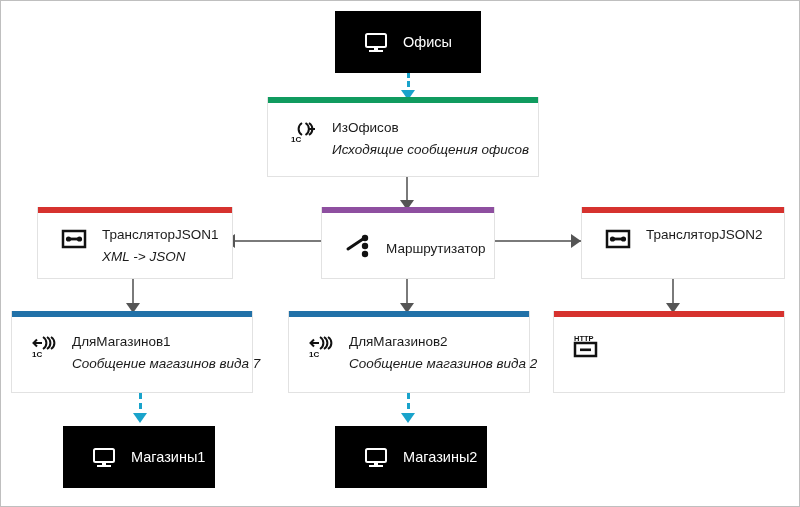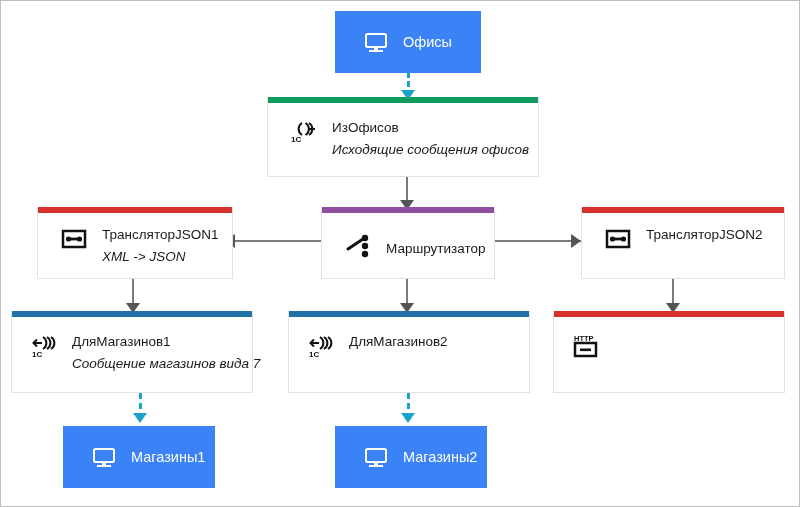--- a/index.html
+++ b/index.html
@@ -5,21 +5,21 @@
   html,body{margin:0;padding:0;background:#fff;}
   body{font-family:"Liberation Sans","DejaVu Sans",sans-serif;}
   #canvas{
     position:relative;width:800px;height:507px;background:#ffffff;
     border:1px solid #bfbfbf;box-sizing:border-box;overflow:hidden;
   }
   .node{position:absolute;box-sizing:border-box;}
 
   
   .endpoint{
-    background:#3b82f6;display:flex;align-items:center;gap:12px;
+    background:#000000;display:flex;align-items:center;gap:12px;
     padding-left:26px;color:#ffffff;font-size:14.5px;
   }
   .endpoint .label{white-space:nowrap;}
 
   
   .card{
     background:#ffffff;border:1px solid #e2e2e2;border-top:none;
     box-shadow:0 0 0 0 rgba(0,0,0,0);
   }
   .card .bar{height:6px;width:100%;}
@@ -215,20 +215,21 @@
           <path d="M13 4 A7 7 0 0 1 13 16" fill="none" stroke="#111" stroke-width="2"></path>
           <path d="M17 4 A7 7 0 0 1 17 16" fill="none" stroke="#111" stroke-width="2"></path>
           <path d="M21 4 A7 7 0 0 1 21 16" fill="none" stroke="#111" stroke-width="2"></path>
           <line x1="4" y1="10" x2="12" y2="10" stroke="#111" stroke-width="2"></line>
           <polyline points="7,6.5 3.5,10 7,13.5" fill="none" stroke="#111" stroke-width="2"></polyline>
           <text x="2" y="24" font-family="'Liberation Sans',sans-serif" font-size="8" font-weight="bold" fill="#111">1C</text>
         </svg>
       </span>
       <span class="texts">
         <span class="title">ДляМагазинов2</span>
+        <span class="sub">Сообщение магазинов вида 2</span>
       </span>
     </div>
   </div>
 
   <div class="node card" style="left:552px;top:310px;width:232px;height:82px;">
     <div class="bar" style="background:#d6322e;"></div>
     <div class="body" style="padding-left:18px;">
       <span class="iconwrap">
         <svg width="30" height="30" viewBox="0 0 30 30">
           <text x="2" y="8" font-family="'Liberation Sans',sans-serif" font-size="7.5" font-weight="bold" fill="#111">HTTP</text>

